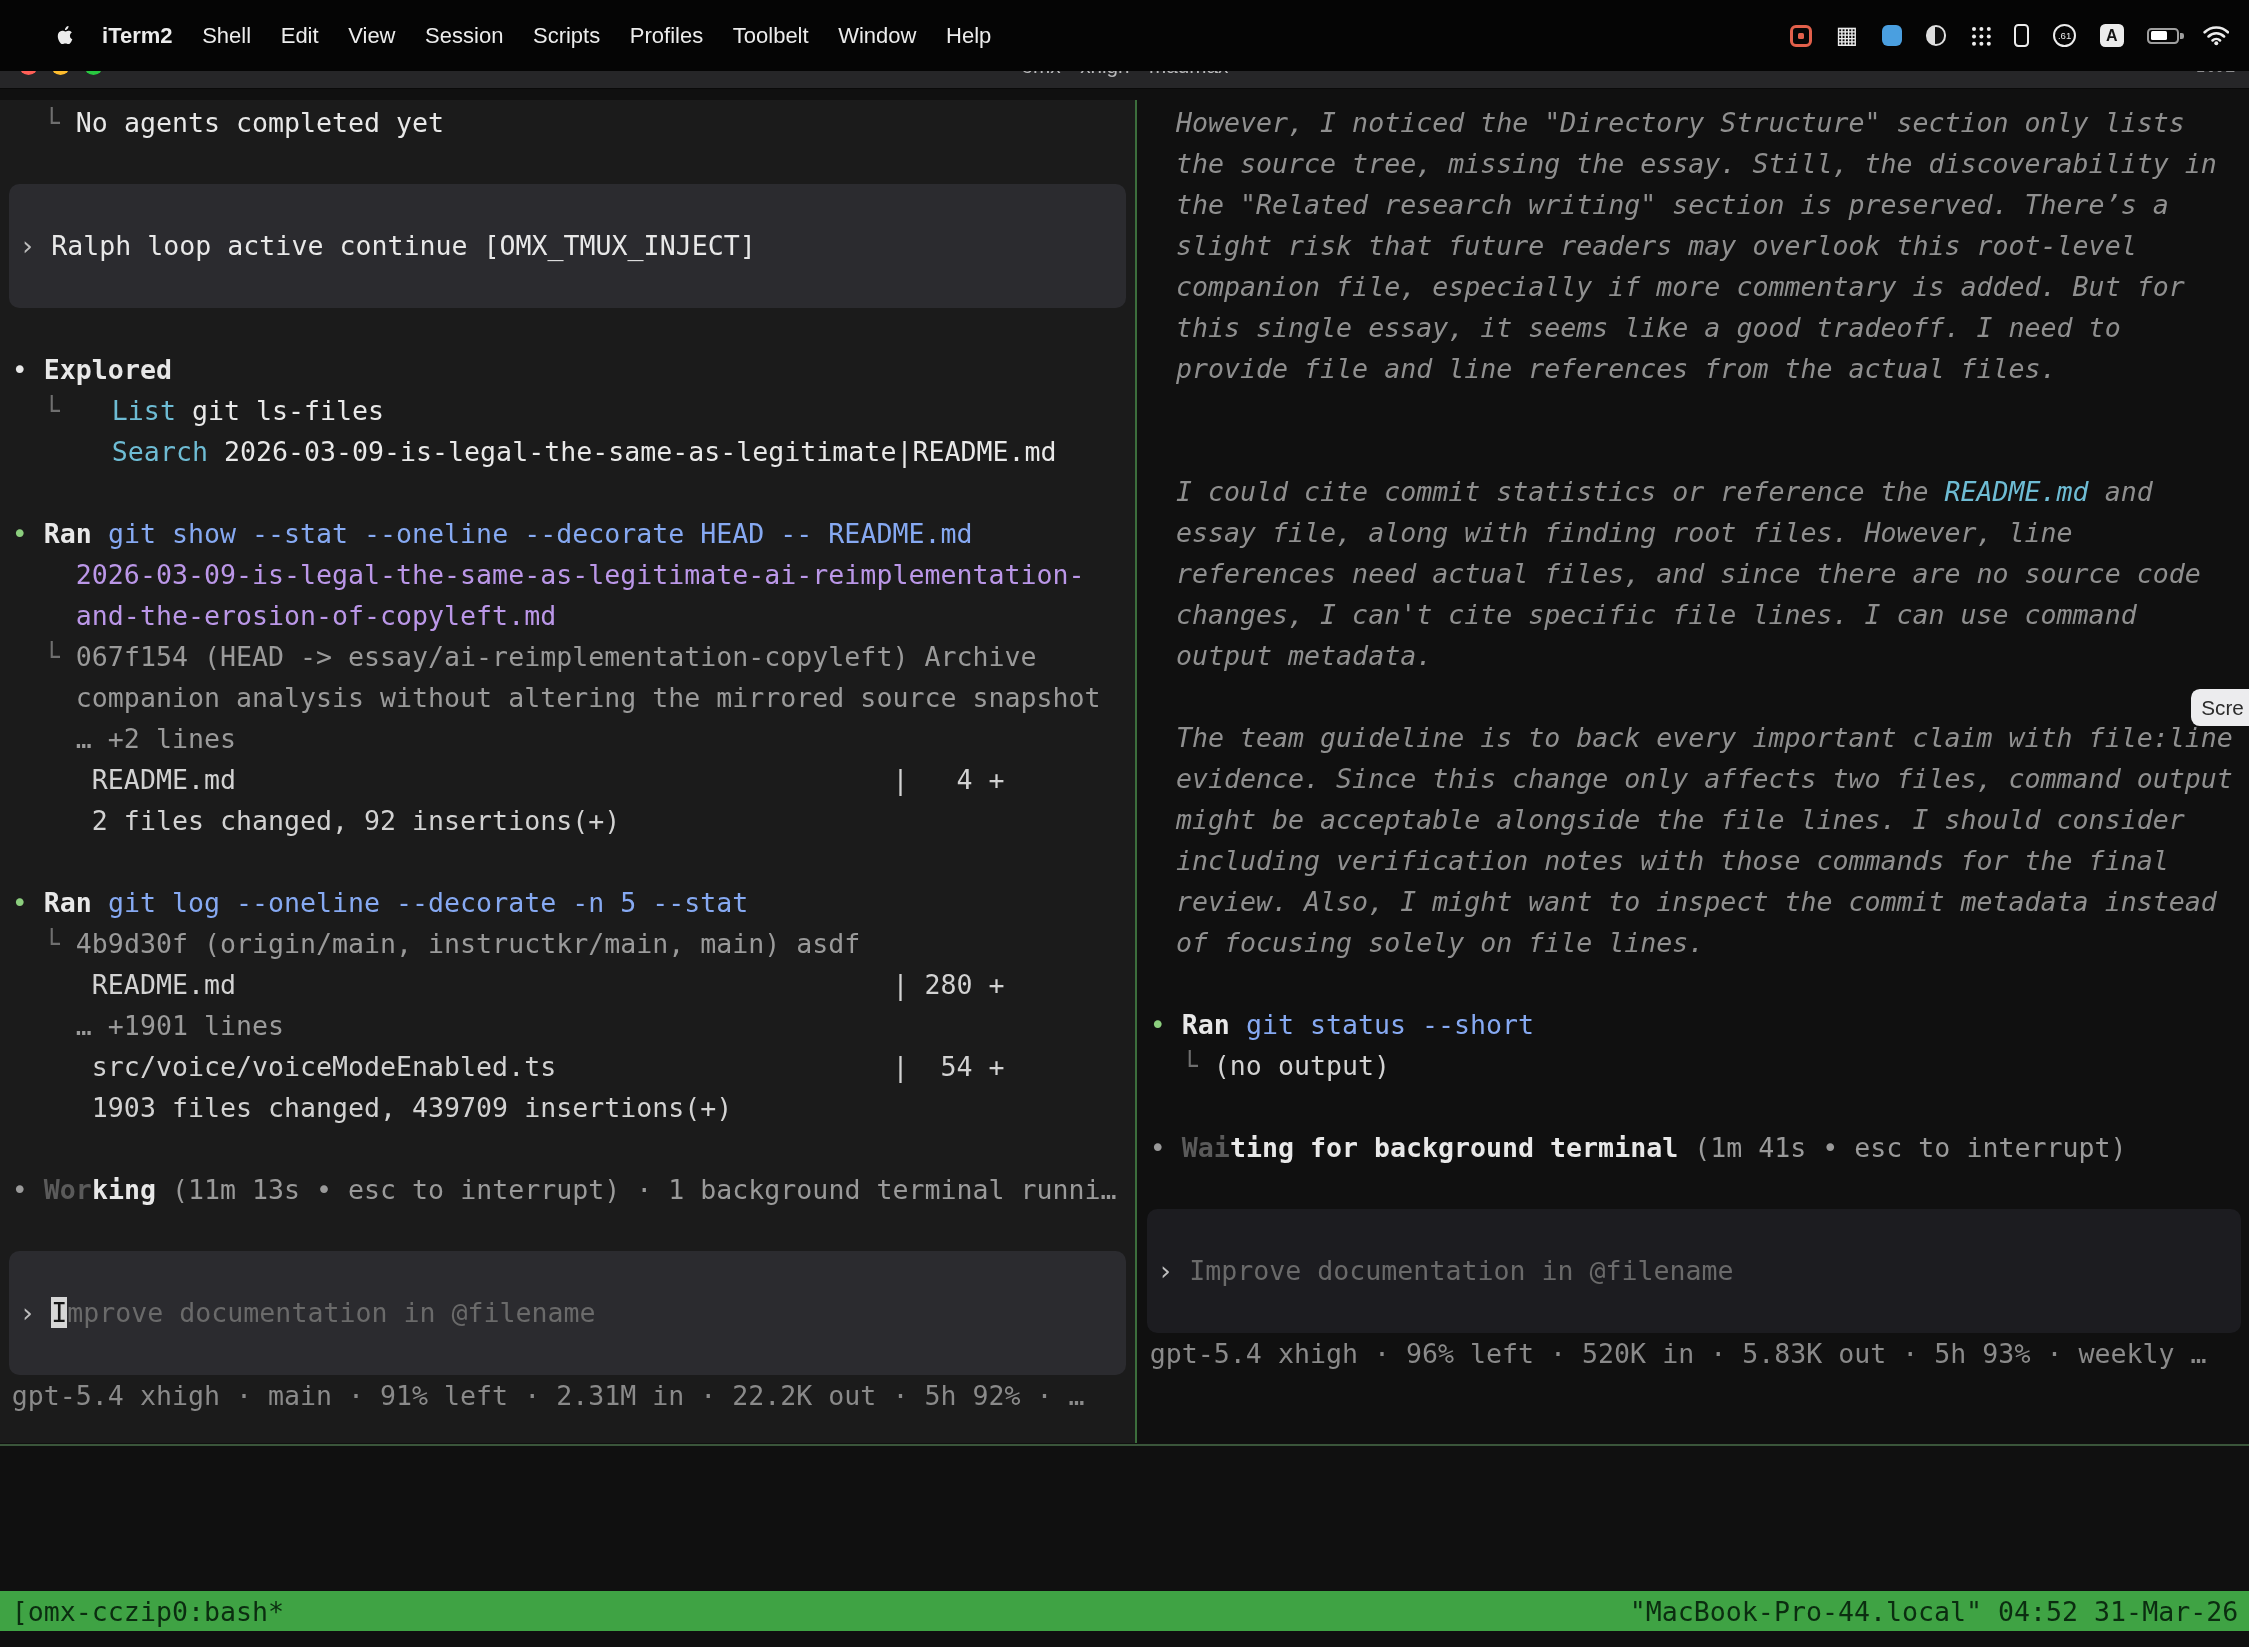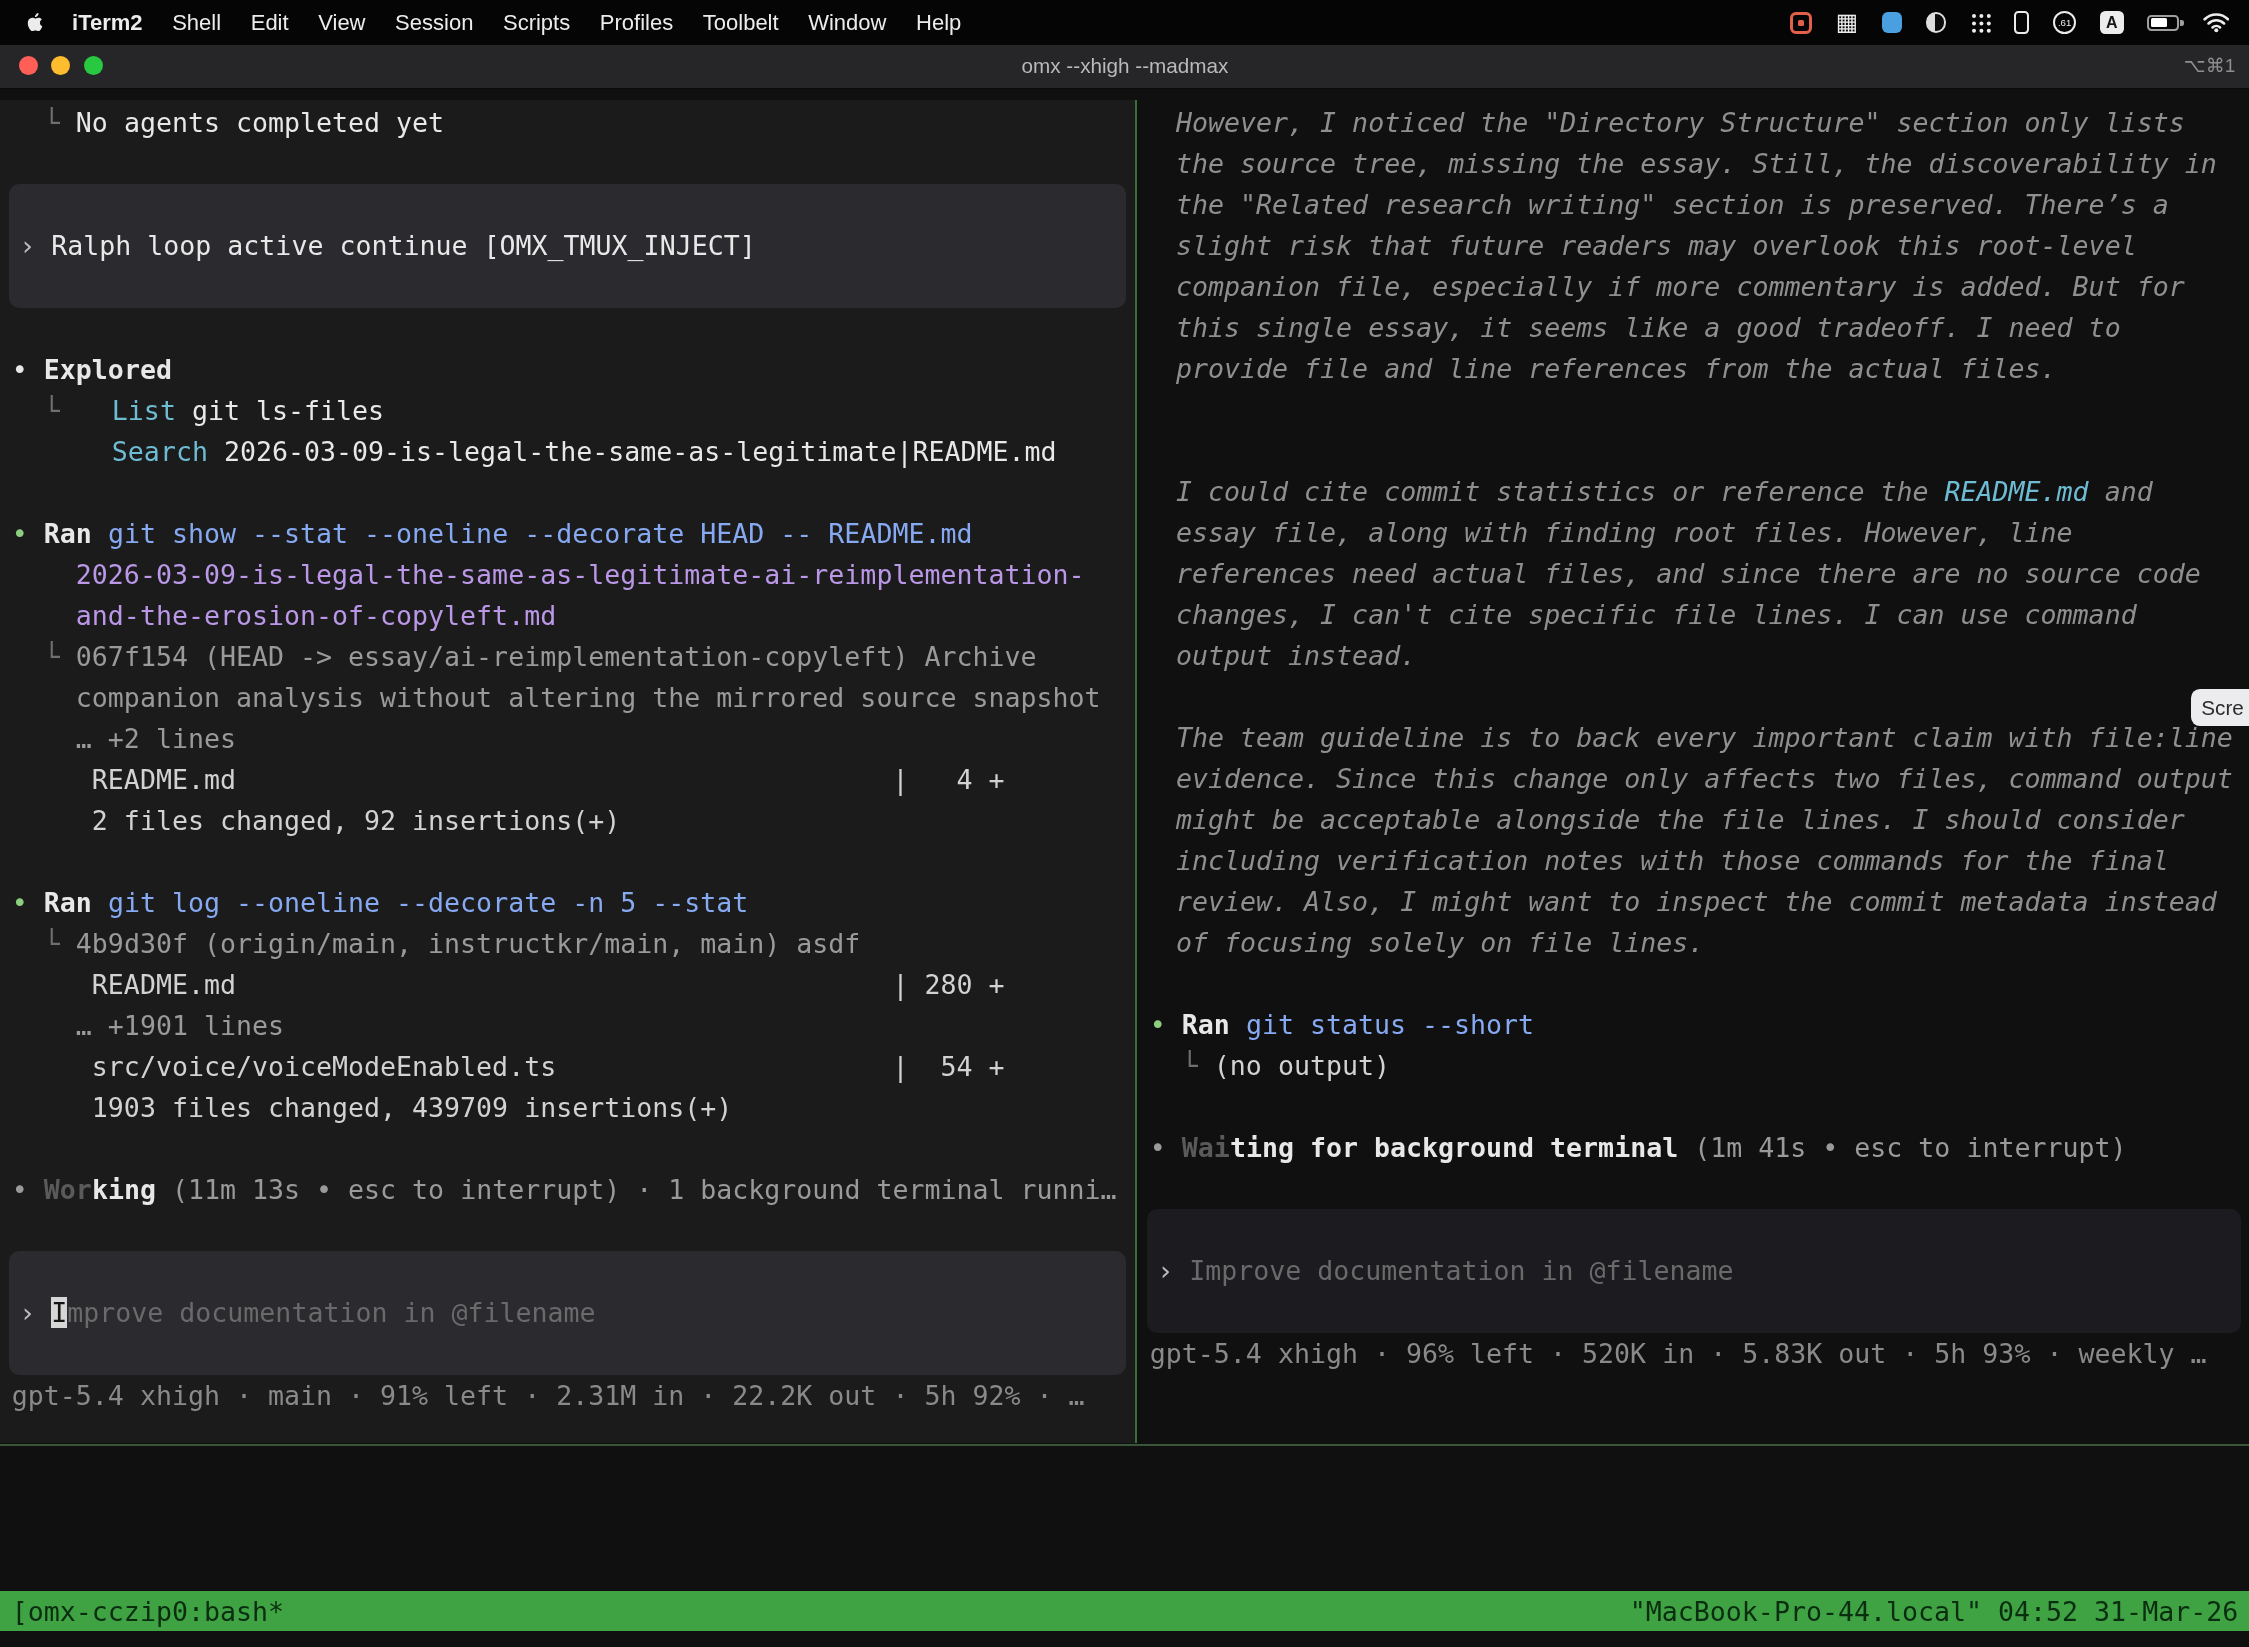--- a/index.html
+++ b/index.html
@@ -1,23 +1,23 @@
 <!DOCTYPE html>
 <html style="font-size:11.8px"><head>
 <meta charset="utf-8">
 <style>
   * { margin:0; padding:0; box-sizing:border-box; }
   html,body { width:2250px; height:1648px; background:#000; overflow:hidden; }
   #screen { position:relative; width:2250px; height:1648px; background:#101010; overflow:hidden;
             font-family:"DejaVu Sans Mono", monospace; }
 
   
-  .menu-bar { position:absolute; top:0; left:0; right:0; height:45px; background:#050505;
+  .menu-bar { position:absolute; top:0; left:0; right:0; height:71px; background:#050505;
               display:flex; align-items:center; font-family:"Liberation Sans", sans-serif;
-              font-size:22px; color:#ececec; z-index:5; }
+              font-size:22px; color:#ececec; z-index:5;padding-left:30px; }
   .apple-wrap { padding:0 16px 0 26.6px; display:flex; align-items:center; }
   .menu-item { padding:0 14.8px; white-space:nowrap; }
   .menu-item.app-name { font-weight:bold; padding-left:11.8px; }
   .menu-status { margin-left:auto; display:flex; align-items:center; gap:23.6px; padding-right:20.7px; }
   .icon-rec { width:22px; height:22px; border:3px solid #e2604b; border-radius:5.9px; position:relative; }
   .icon-rec::after { content:""; position:absolute; left:5.2px; top:5.2px; width:5.9px; height:5.9px; border-radius:1.5px; background:#e2604b; }
   .icon-grid-glyph { font-size:23.6px; color:#ececec; line-height:1; }
   .icon-blue { width:20.7px; height:20.7px; border-radius:5.9px; background:#4a9fe0; }
   .icon-darkcircle { width:20.7px; height:20.7px; border-radius:50%; border:2.2px solid #dedede;
                      background:linear-gradient(90deg,#dedede 45%, #0d0d0d 45%); }
@@ -190,21 +190,21 @@
     <div class="row think pad-think">slight risk that future readers may overlook this root-level</div>
     <div class="row think pad-think">companion file, especially if more commentary is added. But for</div>
     <div class="row think pad-think">this single essay, it seems like a good tradeoff. I need to</div>
     <div class="row think pad-think">provide file and line references from the actual files.</div>
     <div class="row"></div>
     <div class="row"></div>
     <div class="row pad-think"><span class="think">I could cite commit statistics or reference the </span><span class="link">README.md</span><span class="think"> and</span></div>
     <div class="row think pad-think">essay file, along with finding root files. However, line</div>
     <div class="row think pad-think">references need actual files, and since there are no source code</div>
     <div class="row think pad-think">changes, I can't cite specific file lines. I can use command</div>
-    <div class="row think pad-think">output instead.</div>
+    <div class="row think pad-think">output metadata.</div>
     <div class="row"></div>
     <div class="row think pad-think">The team guideline is to back every important claim with file:line</div>
     <div class="row think pad-think">evidence. Since this change only affects two files, command output</div>
     <div class="row think pad-think">might be acceptable alongside the file lines. I should consider</div>
     <div class="row think pad-think">including verification notes with those commands for the final</div>
     <div class="row think pad-think">review. Also, I might want to inspect the commit metadata instead</div>
     <div class="row think pad-think">of focusing solely on file lines.</div>
     <div class="row"></div>
     <div class="row"><span class="gbullet">• </span><span class="white b">Ran </span><span class="cmd">git status --short</span></div>
     <div class="row"><span class="dim">  └ </span><span class="stat">(no output)</span></div>

